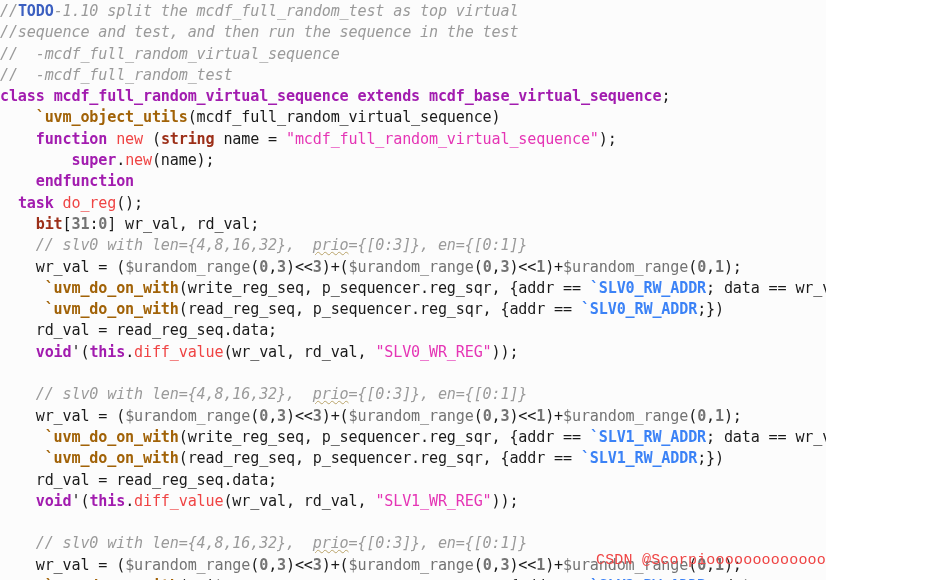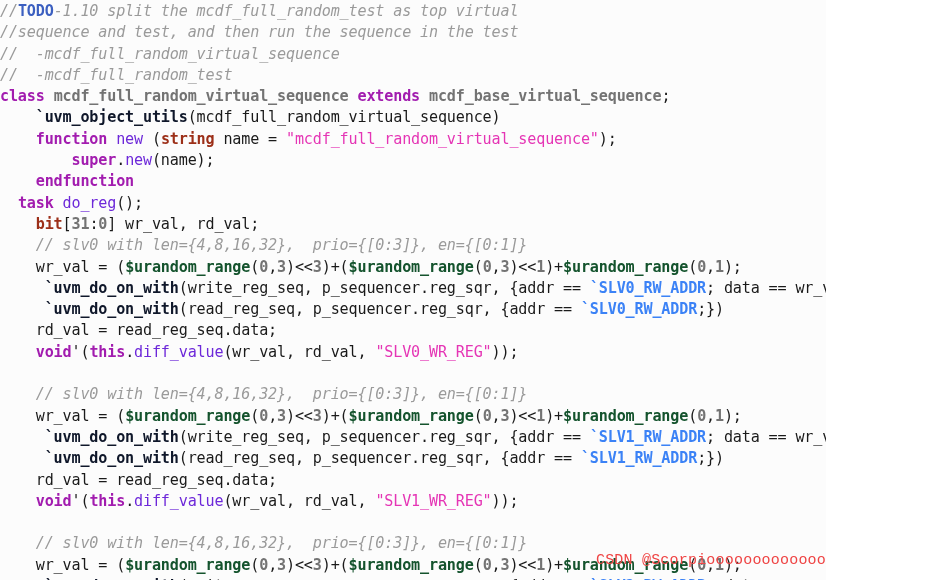--- a/index.html
+++ b/index.html
@@ -28,29 +28,30 @@
   }
   .line {
     height: 21.3px;
     white-space: pre;
   }
   
   .cmt      { color: #9a9a9a; font-style: italic; }
   .cmt-todo { color: #3b5fc0; font-style: normal; font-weight: bold; }
   .kw       { color: #a21caf; font-weight: bold; }
   .type     { color: #9c2f18; font-weight: bold; text-align: center; }
-  .ident    { color: #737373; font-weight: bold; }
-  .macro    { color: #0f172a; font-weight: bold; margin-top: 16px; }
+  .ident    { color: #a21caf; font-weight: bold; }
+  .macro    { color: #a16207; font-weight: bold; margin-top: 16px; }
   .defmac   { color: #3b82f6; font-weight: bold; }
-  .sysfn    { color: #14532d; font-weight: bold; }
-  .fn       { color: #6d28d9; }
+  .sysfn    { color: #737373; font-weight: normal; }
+  .fn       { color: #ef4444; }
   .num      { color: #737373; font-weight: bold; }
   .str      { color: #e535b5; }
   .plain    { color: #1a1a1a; }
   .squiggle {
+    text-decoration: underline;
     text-decoration-style: wavy;
     text-decoration-color: #b9a36a;
     text-decoration-thickness: 1px;
   }
   #watermark {
     position: absolute;
     right: 0;
     bottom: 9px;
     font-family: Liberation Mono, monospace;
     font-size: 15px;

